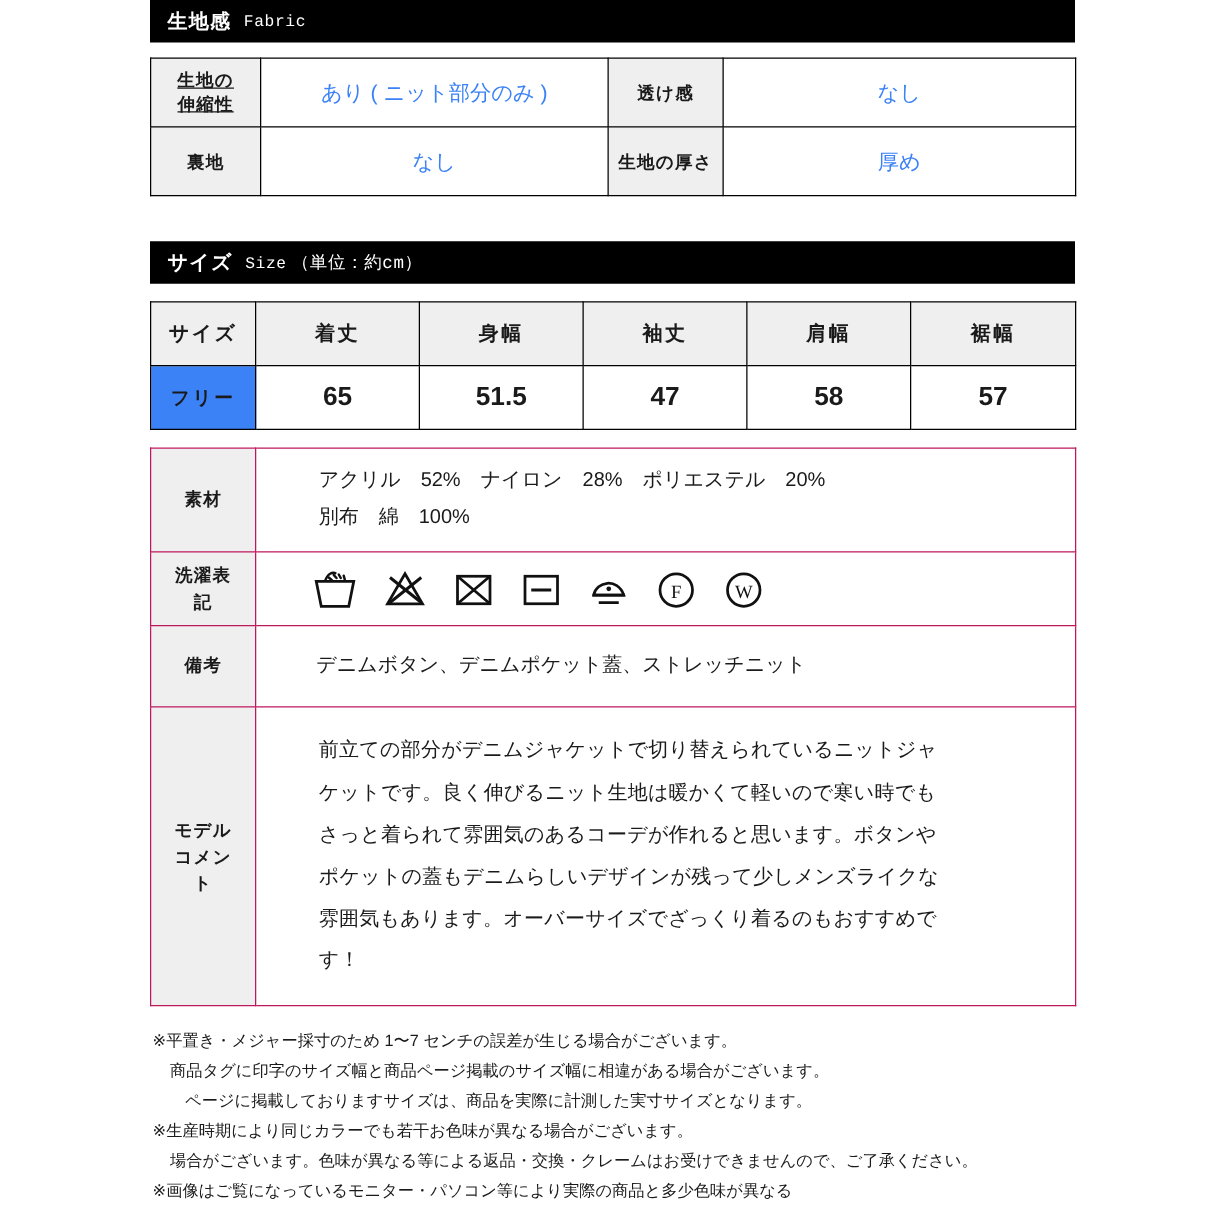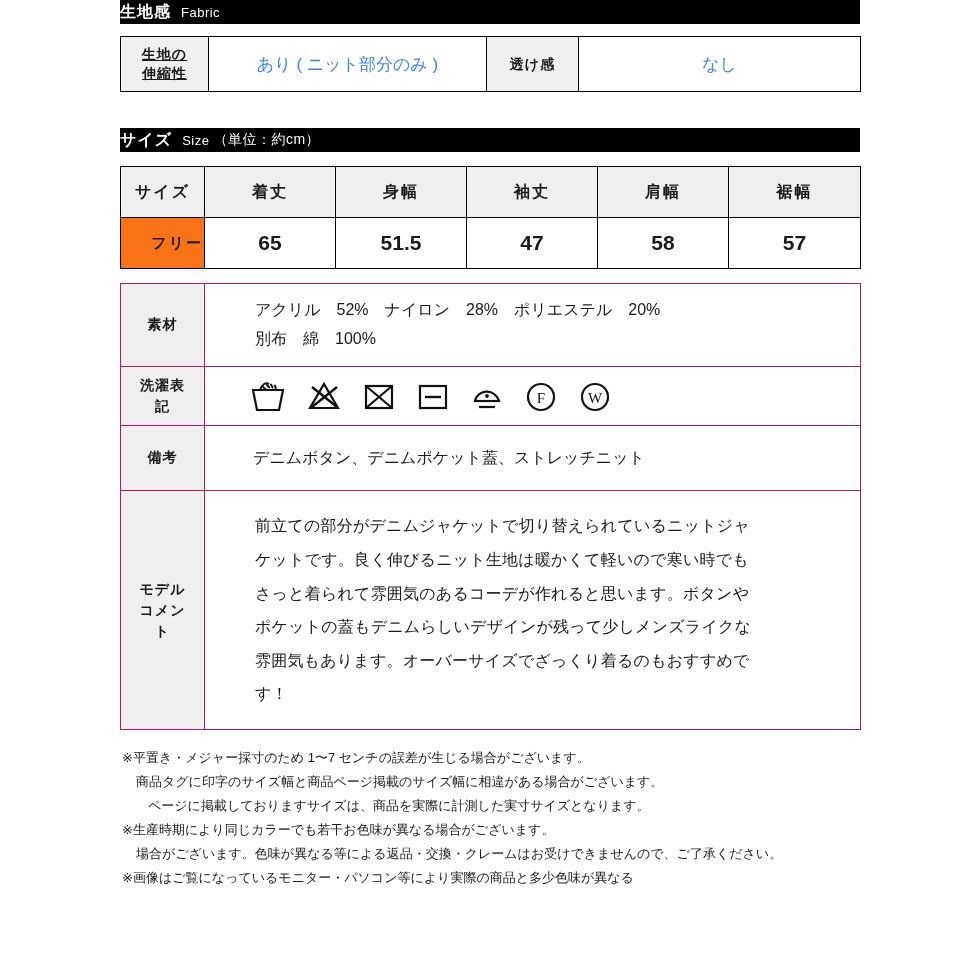--- a/index.html
+++ b/index.html
@@ -20,24 +20,26 @@
     height: 980px;
     box-sizing: border-box;
     padding: 0;
     position: relative;
   }
 
   
   .section-bar {
     background: #000000;
     color: #ffffff;
-    height: 24px;
+    height: 34px;
     display: flex;
     align-items: center;
+    padding-left: 14px;
     box-sizing: border-box;
+    font-family: Liberation Mono, monospace;
   }
   .section-bar .jp {
     font-size: 16px;
     font-weight: bold;
     letter-spacing: 1px;
   }
   .section-bar .en {
     font-size: 13px;
     margin-left: 10px;
     letter-spacing: 0.5px;
@@ -82,24 +84,24 @@
   
   #size-table td { height: 48px; }
   #size-table .hdr {
     background: #efefef;
     font-size: 16px;
     font-weight: bold;
     text-align: center;
     letter-spacing: 2px;
   }
   #size-table .sz-lbl {
-    background: #f97316;
+    background: #3b82f6;
     font-size: 15px;
     font-weight: bold;
-    text-align: right;
+    text-align: center;
     letter-spacing: 2px;
     width: 84px;
   }
   #size-table .num {
     text-align: center;
     font-size: 21px;
     font-weight: bold;
   }
 
   
@@ -170,20 +172,26 @@
           <col style="width:92px">
           <col style="width:282px">
         </colgroup>
         <tbody>
           <tr>
             <td class="lbl lbl-2line">生地の<br>伸縮性</td>
             <td class="val">あり ( ニット部分のみ )</td>
             <td class="lbl">透け感</td>
             <td class="val">なし</td>
           </tr>
+          <tr>
+            <td class="lbl">裏地</td>
+            <td class="val">なし</td>
+            <td class="lbl">生地の厚さ</td>
+            <td class="val">厚め</td>
+          </tr>
         </tbody>
       </table>
     </div>
   </div>
 
   <div class="inner" style="margin-top:36px;">
     <div class="section-bar">
       <span class="jp">サイズ</span>
       <span class="en">Size</span>
       <span class="unit">（単位：約cm）</span>

